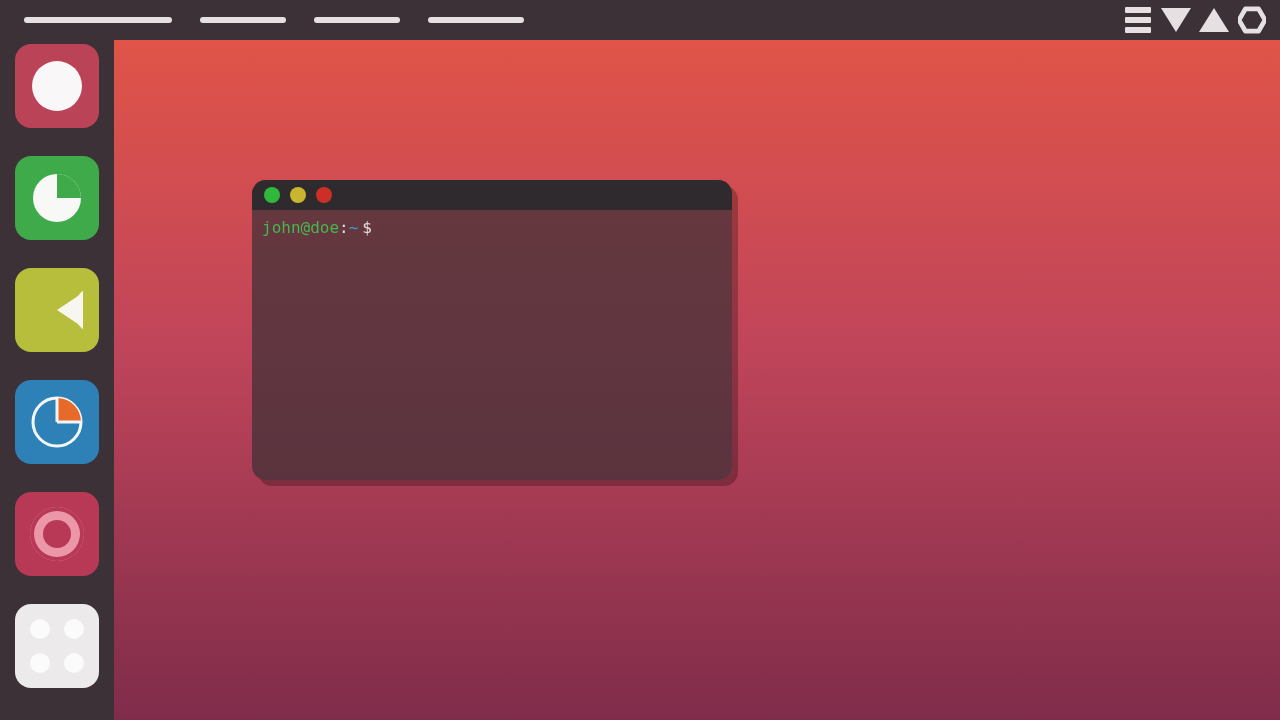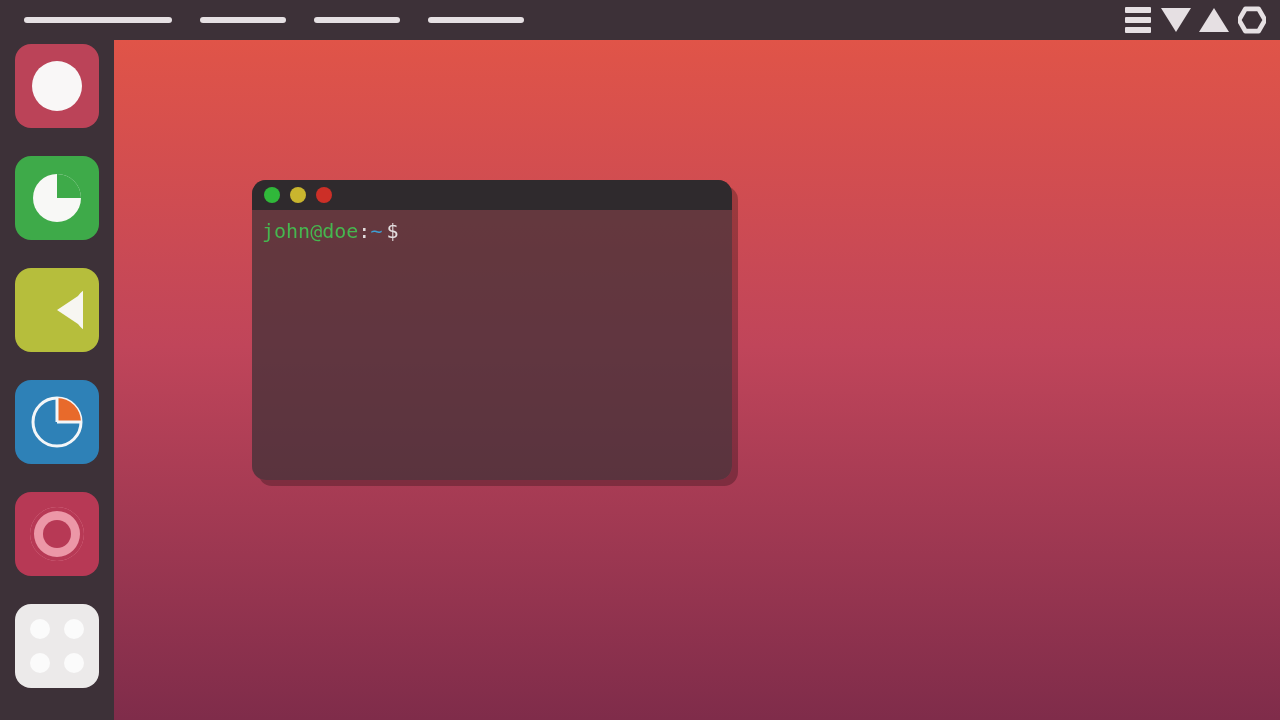--- a/index.html
+++ b/index.html
@@ -115,21 +115,21 @@
     display:flex; align-items:center; gap:10px;
     padding-left:12px;
   }
   .tlight { width:16px; height:16px; border-radius:50%; }
   .tl-green  { background:#30b83a; }
   .tl-yellow { background:#c9b52e; }
   .tl-red    { background:#cc2f27; }
   .term-body {
     padding: 8px 10px;
     font-family: "DejaVu Sans Mono","Menlo","Consolas",monospace;
-    font-size:20px;
+    font-size:16px;
     line-height:1.3;
   }
   .pr-user   { color:#46b74f; }
   .pr-colon  { color:#e3dedf; }
   .pr-path   { color:#3e9fd4; }
   .pr-dollar { color:#e3dedf; margin-left:4px; }
 </style>
 </head>
 <body>
 

